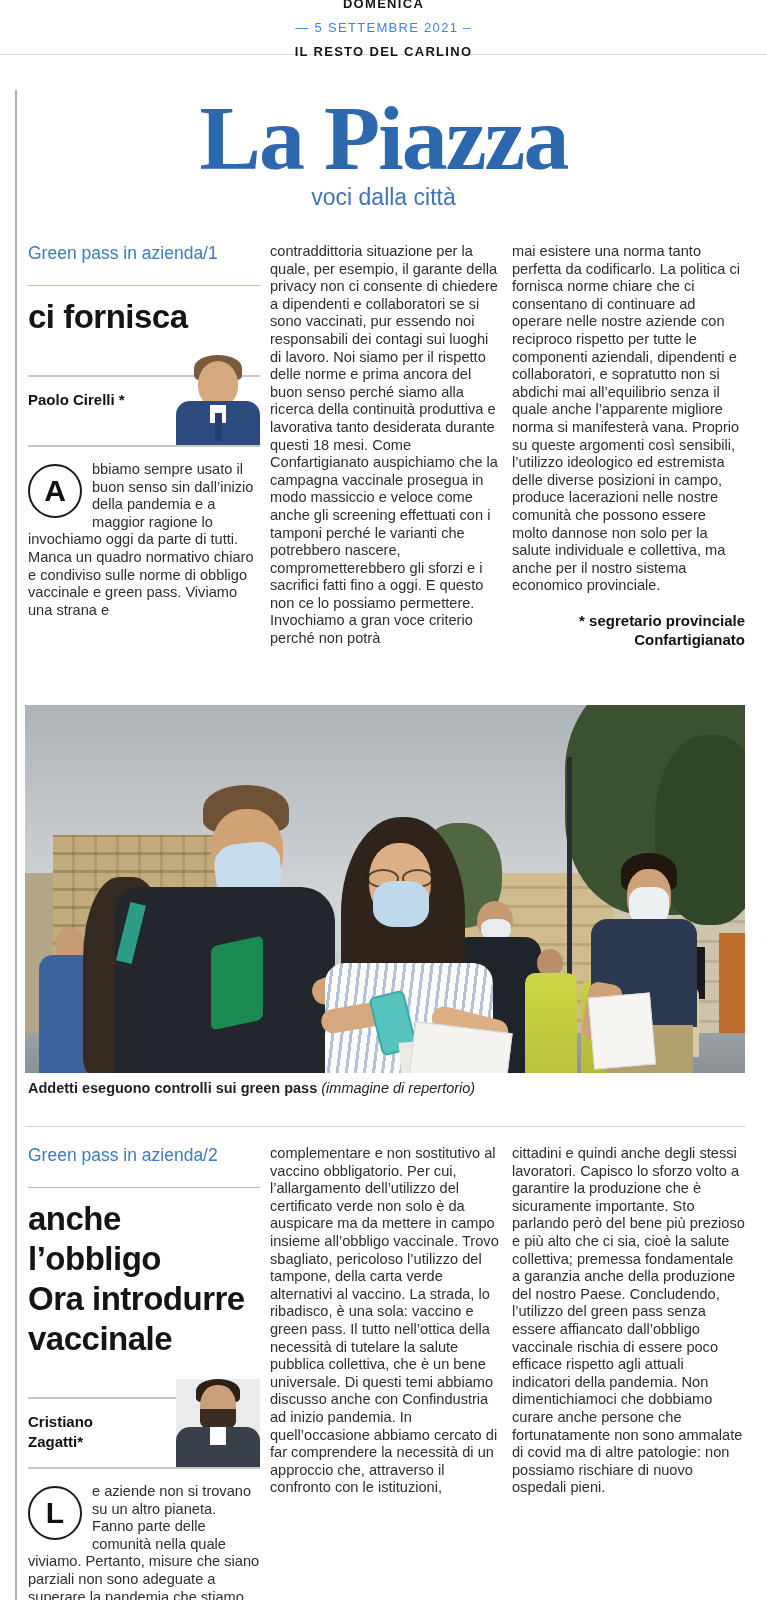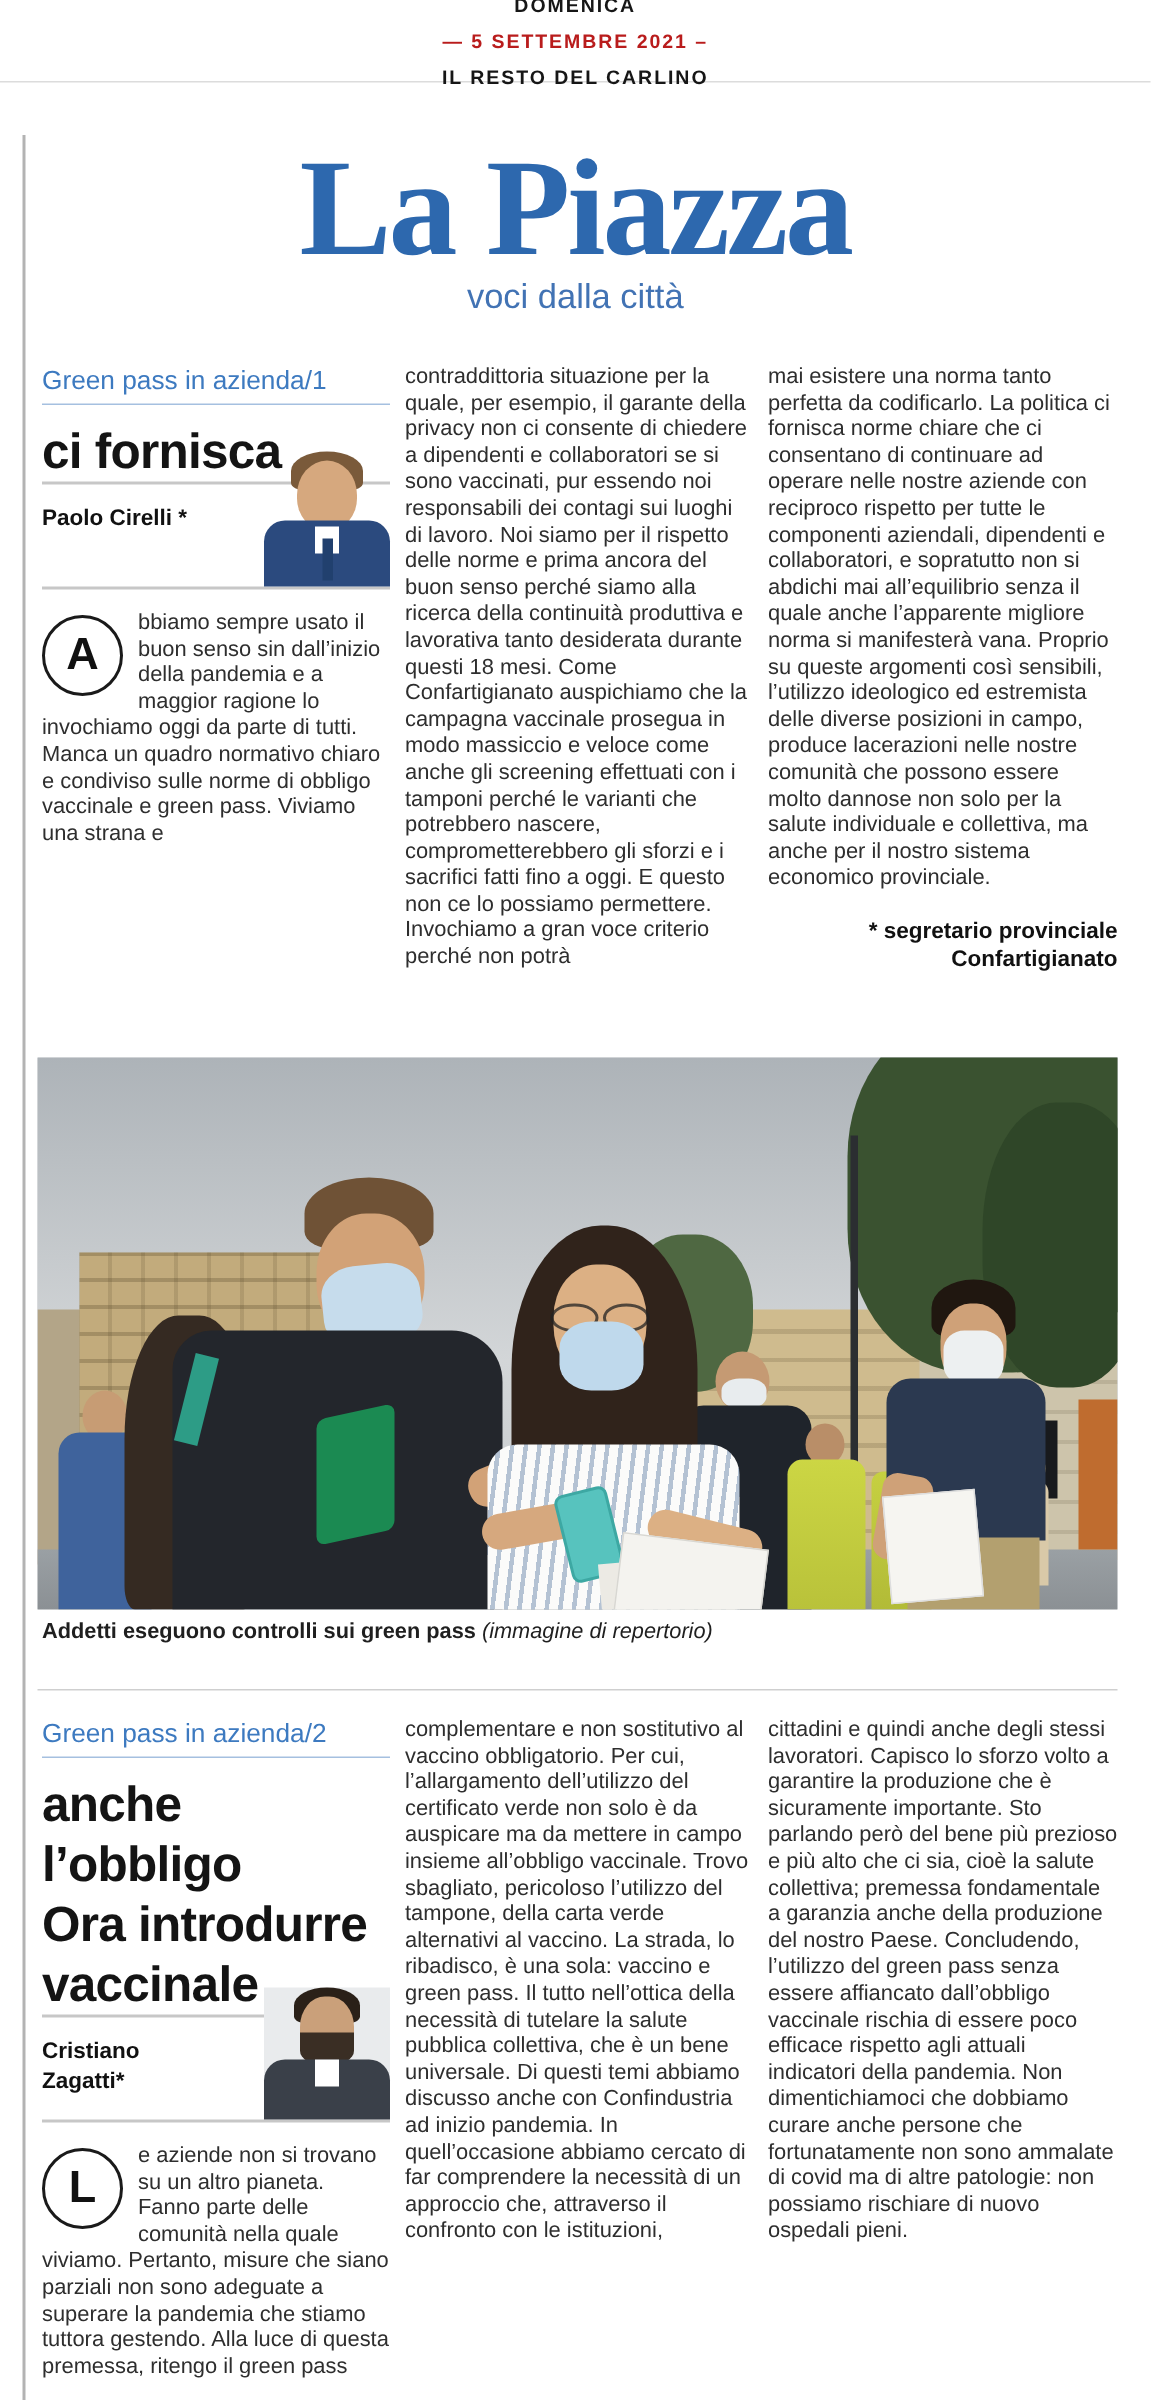--- a/index.html
+++ b/index.html
@@ -7,48 +7,48 @@
     width:767px;height:1600px;position:relative;overflow:hidden;
     background:#ffffff;font-family:"Liberation Sans",sans-serif;color:#2e2e2e;
   }
   
   .masthead{
     position:absolute;top:0;left:0;right:0;height:54px;
     display:flex;align-items:center;justify-content:center;gap:9px;
     border-bottom:1px solid #dcdcdc;font-size:13px;letter-spacing:1.3px;color:#161616;flex-direction:column;
   }
   .mh-bold{font-weight:bold;}
-  .mh-mid{color:#b91c1c;font-weight:bold;}
+  .mh-mid{color:#3b82f6;}
   
   .left-rule{position:absolute;left:15px;top:90px;width:2px;height:1510px;background:#b3b3b3;}
   
   .titlearea{position:absolute;top:92px;left:0;right:0;text-align:center;}
   .titlearea h1{
     margin:0;font-family:"Liberation Serif",serif;font-weight:bold;
     font-size:92px;line-height:1;color:#2d68ae;letter-spacing:-2px;
   }
   .subtitle{margin-top:0;font-size:23px;color:#4273b4;}
   
   .article{
     position:absolute;left:28px;width:717px;
     display:grid;grid-template-columns:232px 232px 233px;column-gap:10px;overflow:hidden;
   }
   .a1{top:243px;height:462px;}
   .a2{top:1145px;height:455px;}
   .kicker{
     display:block;color:#3d7ac0;font-size:17.5px;text-decoration:none;cursor:pointer;
-    padding-bottom:5px;border-bottom:1px solid #a5c0e0;
+    padding-bottom:21px;border-bottom:1px solid #a5c0e0;
   }
   .headline{
     margin:11px 0 0;font-size:33px;line-height:40px;font-weight:bold;
     color:#141414;letter-spacing:-0.5px;
   }
   .headline span{display:block;}
   .authorblock{
-    position:relative;height:68px;
+    position:relative;margin-top:38px;height:68px;
     border-top:2px solid #c7c7c7;border-bottom:2px solid #c7c7c7;
   }
   .authorname{padding-top:13px;width:110px;font-weight:bold;font-size:15px;line-height:20px;color:#111;}
   .authorphoto{position:absolute;right:0;bottom:0;width:84px;height:88px;}
   .ap{position:absolute;}
   .zagatti-bg{left:0;top:0;width:84px;height:88px;background:#e9ebed;}
   .ap-hair-c{left:18px;top:-2px;width:48px;height:26px;background:#7a5a3a;border-radius:50% 50% 20% 20%;}
   .ap-face-c{left:22px;top:4px;width:40px;height:46px;background:#d6a87e;border-radius:50% 50% 45% 45%;}
   .ap-suit-c{left:0;bottom:0;width:84px;height:44px;background:#2b4a7e;border-radius:14px 14px 0 0;}
   .ap-shirt{left:34px;bottom:22px;width:16px;height:18px;background:#fff;}

